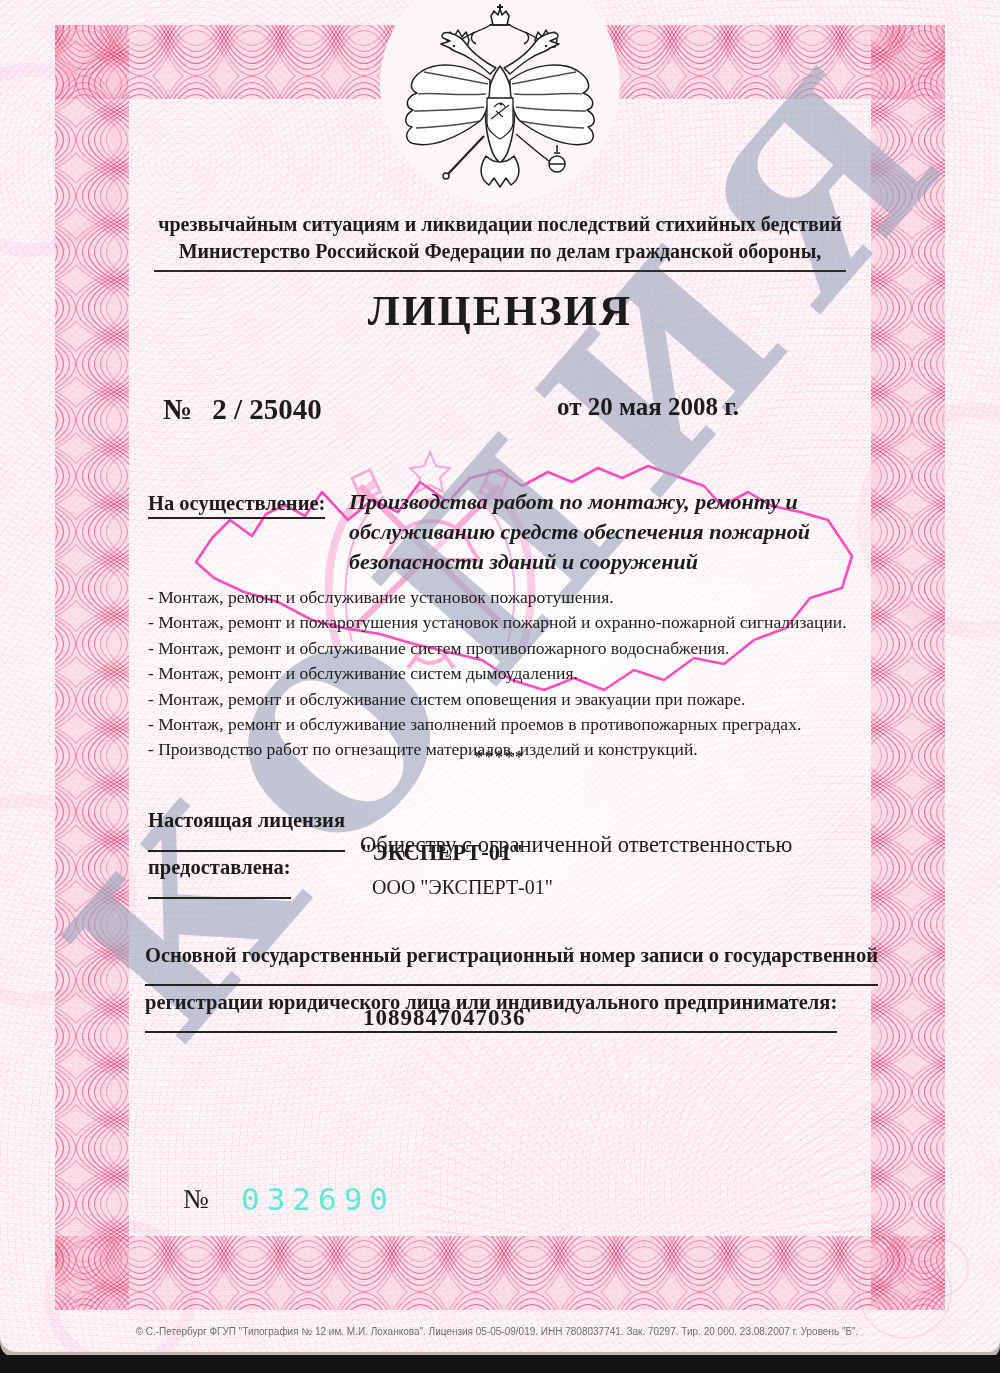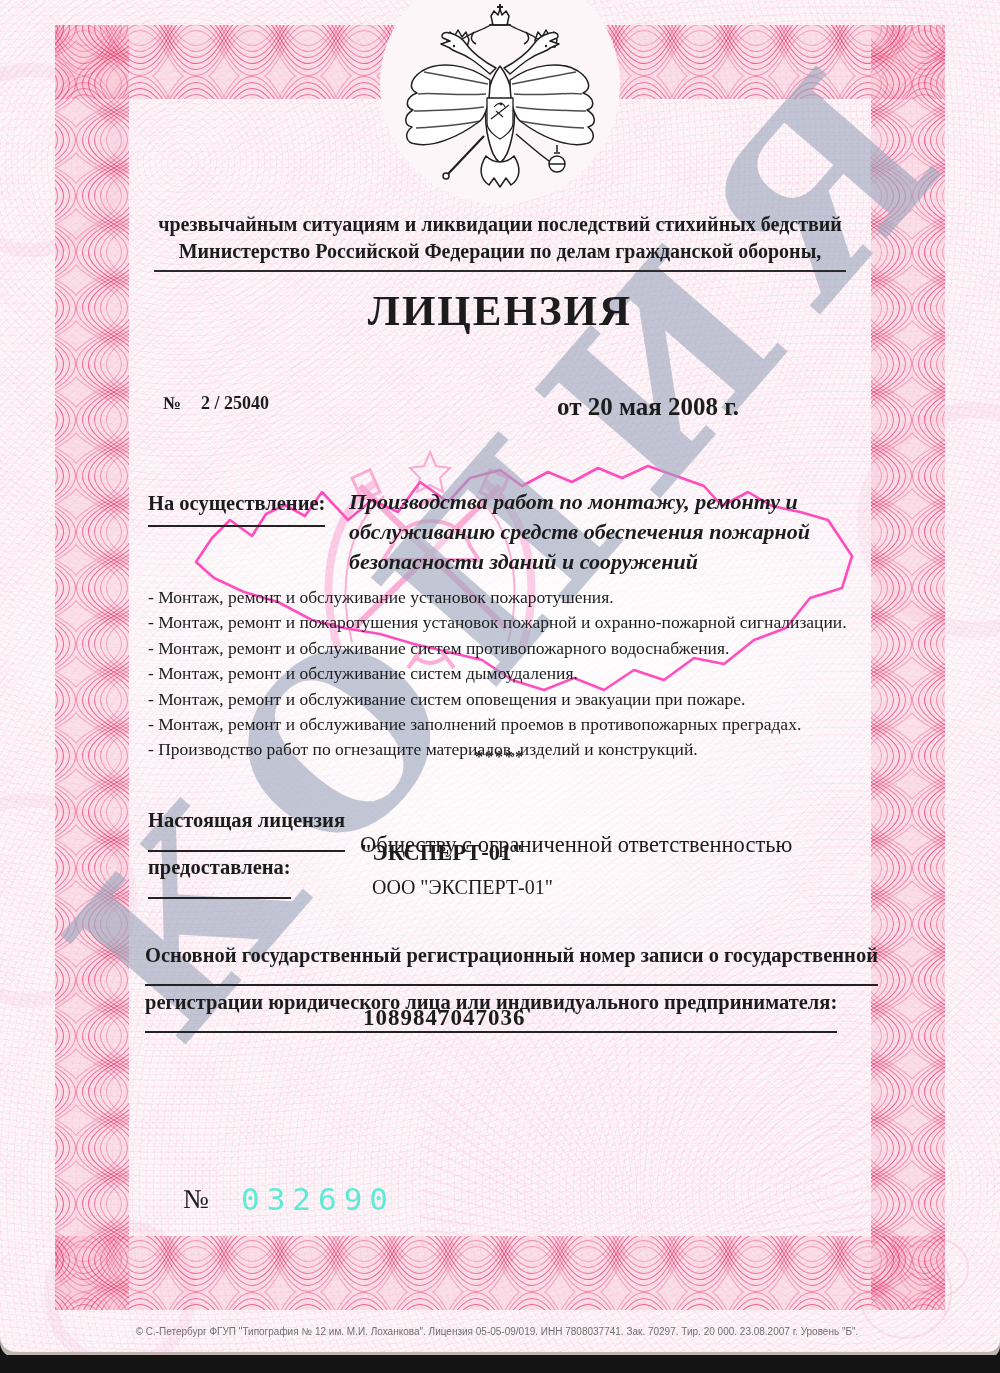--- a/index.html
+++ b/index.html
@@ -29,24 +29,24 @@
   .watermark{position:absolute;left:118px;top:860px;width:1120px;height:280px;line-height:280px;
              transform:rotate(-49deg);transform-origin:left center;
              font-family:"DejaVu Serif","Liberation Serif",serif;font-weight:600;
              font-size:228px;letter-spacing:34px;color:rgba(156,167,189,.62);
              white-space:nowrap;pointer-events:none;}
   
   .abs{position:absolute;}
   .ministry{left:0;right:0;top:211px;text-align:center;font-weight:bold;font-size:20px;line-height:27px;}
   .ministry .rule{display:block;width:692px;margin:5px auto 0;border-bottom:2px solid #2b2b2b;}
   .title{left:0;right:0;top:286px;text-align:center;font-weight:bold;font-size:43px;letter-spacing:2px;}
-  .numrow-no{left:163px;top:393px;font-weight:bold;font-size:18px;}
+  .numrow-no{left:163px;top:393px;font-weight:bold;font-size:29px;}
   .numrow-no .gap{display:inline-block;width:20px;}
   .numrow-date{left:557px;top:393px;font-weight:bold;font-size:25px;}
-  .purpose-label{left:148px;top:492px;font-weight:bold;font-size:20.5px;border-bottom:2px solid #222;padding-bottom:10px;}
+  .purpose-label{left:148px;top:492px;font-weight:bold;font-size:20.5px;border-bottom:2px solid #222;padding-bottom:2px;}
   .purpose{left:349px;top:487px;width:500px;font-weight:bold;font-style:italic;font-size:22px;line-height:30px;}
   .activities{left:148px;top:585px;width:720px;font-size:17.5px;line-height:25.4px;}
   .stars{left:0;right:0;top:748px;text-align:center;font-weight:bold;font-size:16px;letter-spacing:2px;}
   .grantee-label{left:148px;top:805px;font-weight:bold;font-size:20.5px;line-height:31px;}
   .grantee-label span{display:inline-block;border-bottom:2px solid #222;padding-bottom:14px;}
   .grantee-1{left:360px;top:805px;font-weight:normal;font-size:22.5px;margin-top:27px;}
   .grantee-2{left:360px;top:840px;font-weight:bold;font-size:22.5px;}
   .grantee-short{left:372px;top:876px;font-size:20px;}
   .ogrn-label{left:145px;top:939px;font-weight:bold;font-size:20.5px;line-height:32px;}
   .ogrn-label span{display:inline-block;border-bottom:2px solid #222;padding-bottom:13px;}

